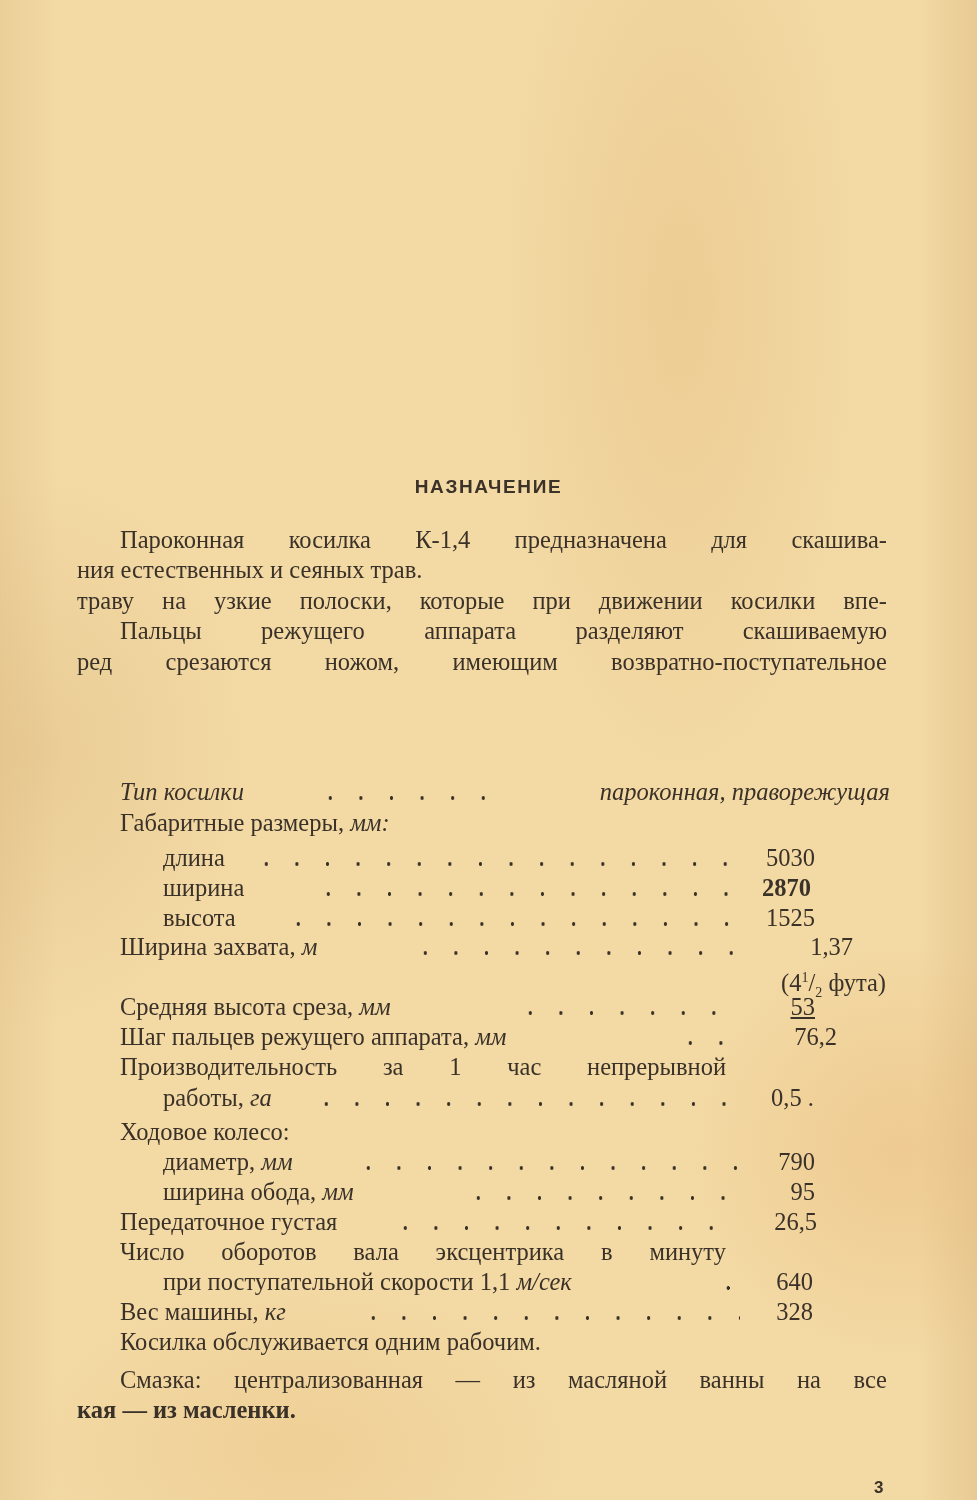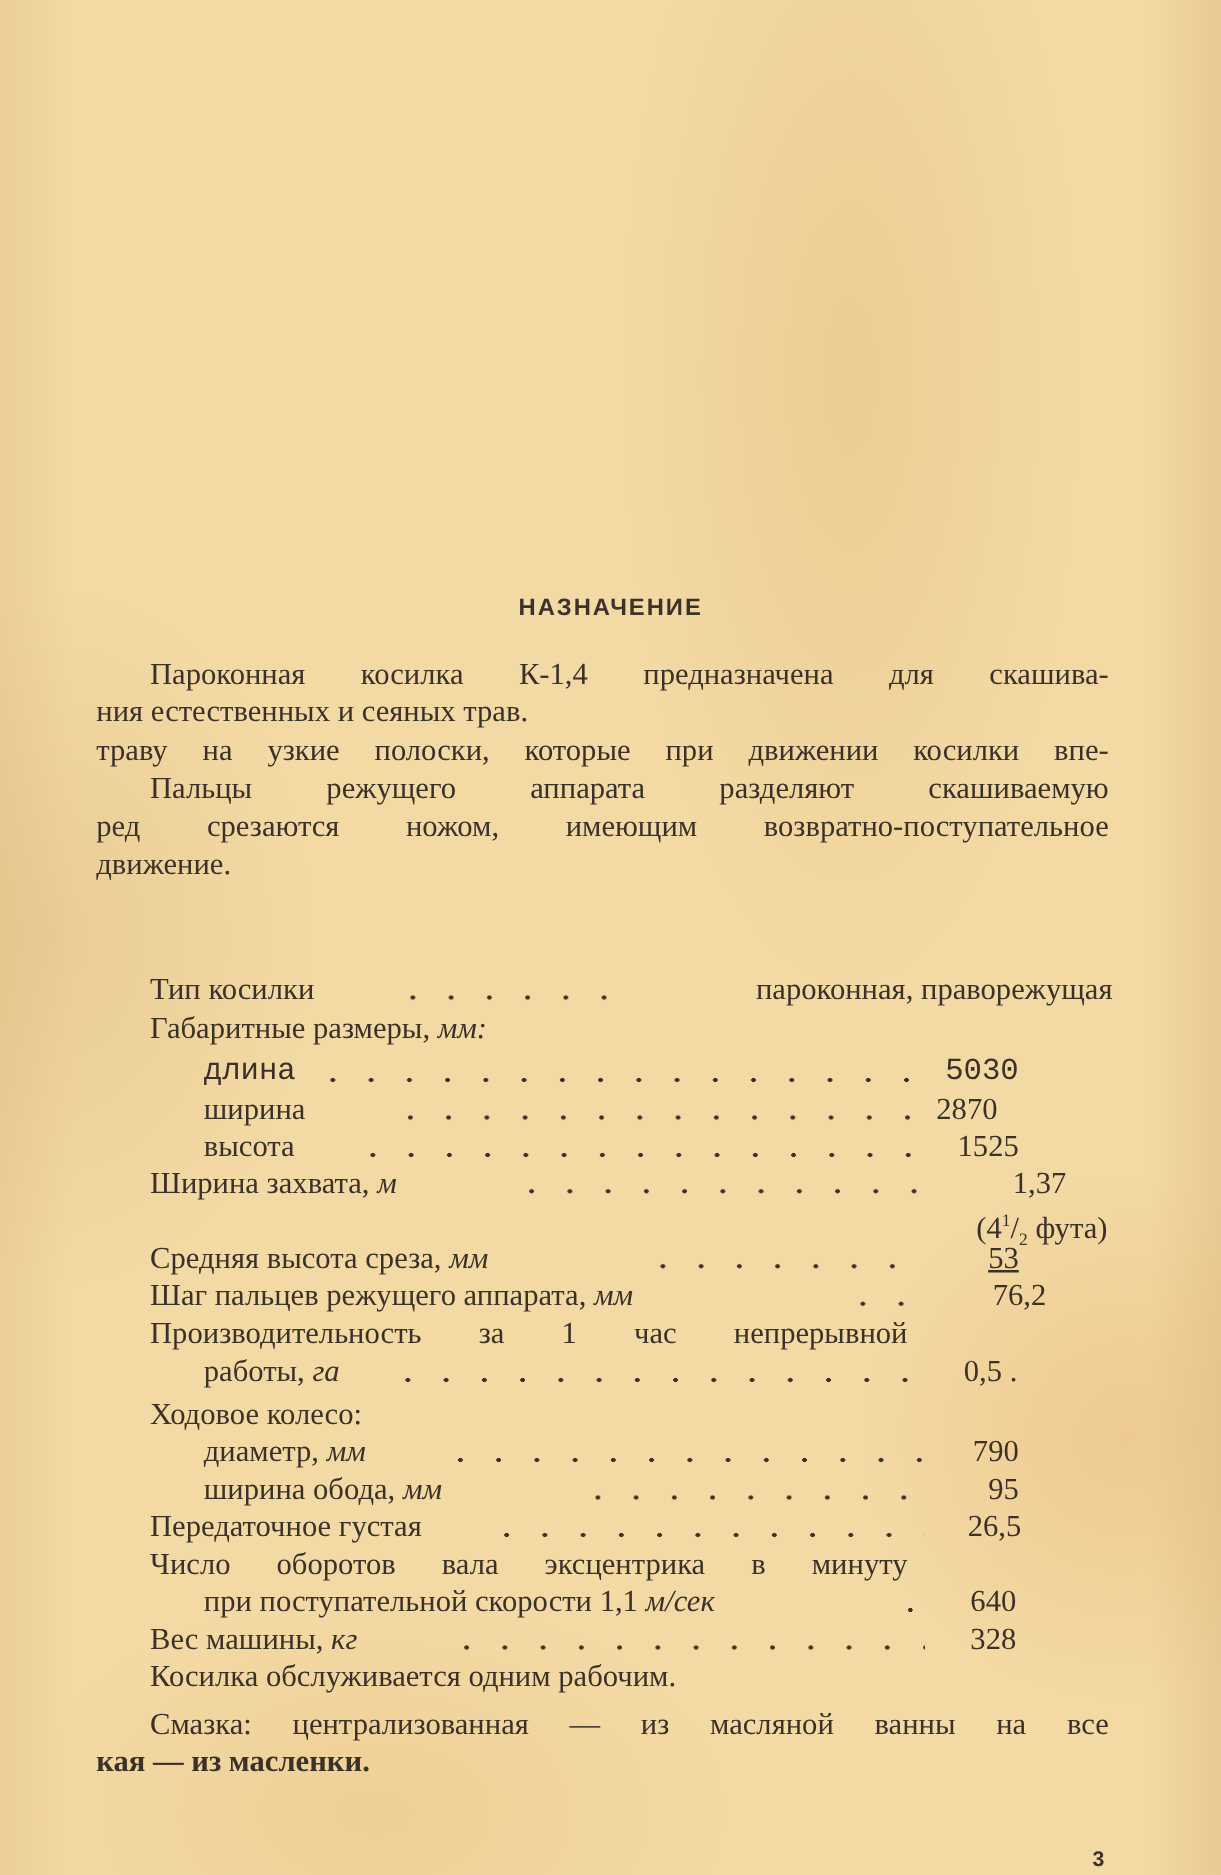--- a/index.html
+++ b/index.html
@@ -103,46 +103,45 @@
   <div class="heading" style="top:428px;">НАЗНАЧЕНИЕ</div>
 
   <div class="para" style="top:477px;">
     <div style="padding-left:43px; text-align:justify; text-align-last:justify;">Пароконная косилка К-1,4 предназначена для скашива-</div>
     <div>ния естественных и сеяных трав.</div>
   </div>
   <div class="para" style="top:538px;">
     <div style="text-align:justify; text-align-last:justify;">траву на узкие полоски, которые при движении косилки впе-</div>
     <div style="padding-left:43px; text-align:justify; text-align-last:justify;">Пальцы режущего аппарата разделяют скашиваемую</div>
     <div style="text-align:justify; text-align-last:justify;">ред срезаются ножом, имеющим возвратно-поступательное</div>
-    <div>движение.</div>
   </div>
 
 
   <div>
 
-    <div class="row" style="top:729px; width:770px;">
+    <div class="row" style="top:729px; width:770px;font-style:italic;">
       <span class="label">Тип косилки</span>
       <span class="dotline" style="left:195px; width:190px;"></span>
       <span class="value" style="right:0;">пароконная, праворежущая</span>
     </div>
 
     <div class="row" style="top:760px; width:770px;">
       <span class="label"><span>Габаритные размеры,</span> <span class="unit">мм:</span></span>
     </div>
 
-    <div class="row sub" style="top:795px; width:652px;font-family:Liberation Mono, monospace;">
+    <div class="row sub" style="top:795px; width:652px;">
       <span class="label">длина</span>
       <span class="dotline" style="left:88px; width:490px;"></span>
       <span class="value" style="right:0;">5030</span>
     </div>
 
     <div class="row sub" style="top:825px; width:652px;">
       <span class="label">ширина</span>
       <span class="dotline" style="left:150px; width:428px;"></span>
-      <span class="value" style="right:17px;">2870</span>
+      <span class="value" style="right:4px;font-weight:bold;">2870</span>
     </div>
 
     <div class="row sub" style="top:855px; width:652px;">
       <span class="label">высота</span>
       <span class="dotline" style="left:120px; width:458px;"></span>
       <span class="value" style="right:0;">1525</span>
     </div>
 
     <div class="row" style="top:884px; width:733px;">
       <span class="label"><span>Ширина захвата,</span> <span class="unit">м</span></span>

